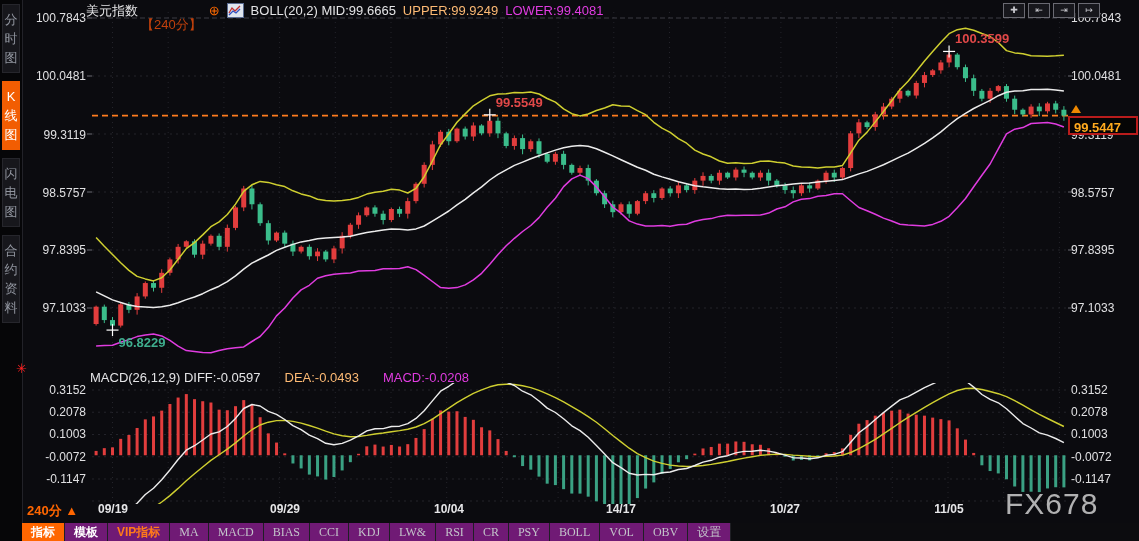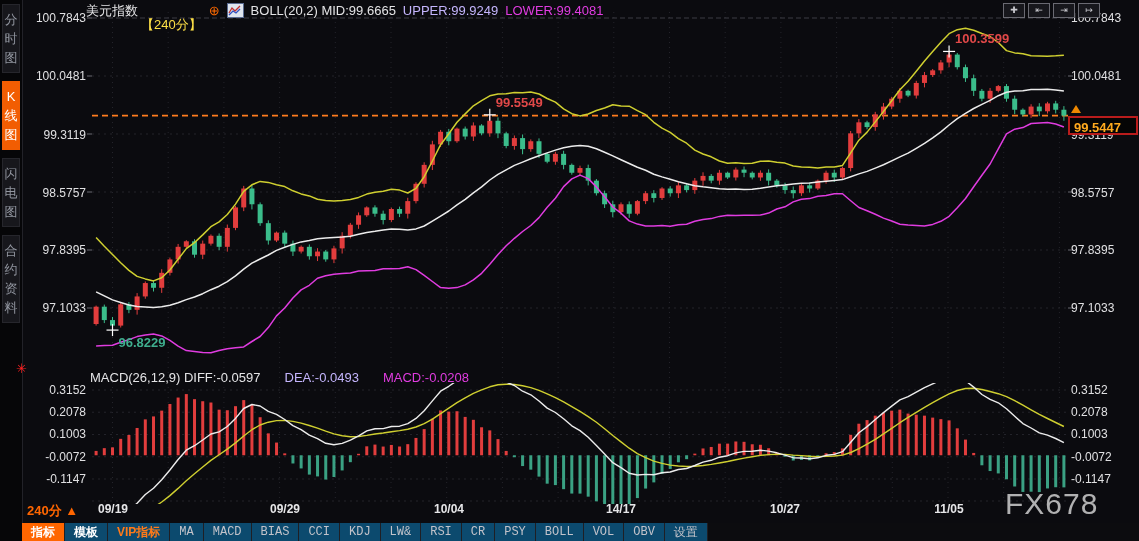--- a/index.html
+++ b/index.html
@@ -9,24 +9,24 @@
   .sidebar{position:absolute;left:0;top:0;width:22px;height:541px;background:#060608;
            border-right:1px solid #222228;z-index:5;}
   .vtab{width:16px;margin:4px 2px 8px 2px;padding:5px 0;word-break:break-all;line-height:19px;
         font-size:13px;text-align:center;color:#9296a0;background:#17171c;border:1px solid #26262c;
         cursor:pointer;}
   .vtab.active{background:#f25d02;color:#fff;border-color:#f25d02;}
   
   .titlebar{position:absolute;left:86px;top:2px;height:17px;display:flex;align-items:center;
             gap:7px;font-size:13px;z-index:6;white-space:nowrap;}
   .t-symbol{color:#e4e4e6;}
-  .t-period{color:#fde047;margin-top:29px;}
+  .t-period{color:#c2410c;margin-top:29px;}
   .t-plus{color:#ff6a00;font-size:13px;}
   .t-white{color:#e4e4e6;}
-  .t-yellow{color:#c4b5fd;}
+  .t-yellow{color:#fdba74;}
   .t-magenta{color:#e03ce0;}
   .mini-chart{width:15px;height:13px;background:#dfe5ee;border:1px solid #5a6b90;display:inline-block;}
   
   .winctrl{position:absolute;left:1003px;top:3px;display:flex;gap:3px;z-index:6;}
   .winctrl span{display:inline-block;width:20px;height:13px;line-height:12px;text-align:center;
         font-size:9px;color:#c9c9cf;background:#17171c;border:1px solid #6a6a72;cursor:pointer;}
   
   .yl{position:absolute;font-size:12px;color:#e0e0e2;z-index:4;}
   .yl-left{left:22px;width:64px;text-align:right;}
   .yl-right{left:1071px;width:66px;text-align:left;}
@@ -36,22 +36,22 @@
   .alert-star{position:absolute;left:16px;top:361px;color:#ff2222;font-size:13px;z-index:6;}
   
   .x-date{position:absolute;top:502px;width:60px;text-align:center;font-size:12px;font-weight:bold;
           color:#e6e6e8;z-index:6;}
   .period-foot{position:absolute;left:27px;top:502px;font-size:13px;font-weight:bold;color:#ff6600;
           z-index:6;cursor:pointer;}
   
   .toolbar{position:absolute;left:22px;right:0;bottom:0;height:18px;display:flex;background:#0c0c0f;
            z-index:7;align-items:stretch;}
   .tb-item{padding:0 9px;line-height:18px;font-size:12px;color:#c3c3ca;border-right:1px solid #1f1f24;
-           background:#0c4a6e;cursor:pointer;white-space:nowrap;}
-  .tb-item.mono{font-family:Liberation Mono, monospace;font-size:12px;}
+           background:#701a75;cursor:pointer;white-space:nowrap;}
+  .tb-item.mono{font-family:Liberation Serif, serif;font-size:12px;}
   .tb-item.active{background:#ff6600;color:#fff;font-weight:bold;}
   .tb-item.bold{color:#fff;font-weight:bold;}
   .tb-item.vip{color:#ff7a1a;font-weight:bold;}
   
   .price-tag{position:absolute;left:1068px;top:116px;width:70px;height:19px;line-height:19px;
              background:#050505;border:2px solid #b91c1c;color:#ffaa1e;font-size:13px;font-weight:bold;
              padding-left:4px;box-sizing:border-box;z-index:8;}
   .price-tri{position:absolute;left:1071px;top:105px;width:0;height:0;border-left:5px solid transparent;
              border-right:5px solid transparent;border-bottom:8px solid #ef8800;z-index:8;}
   

